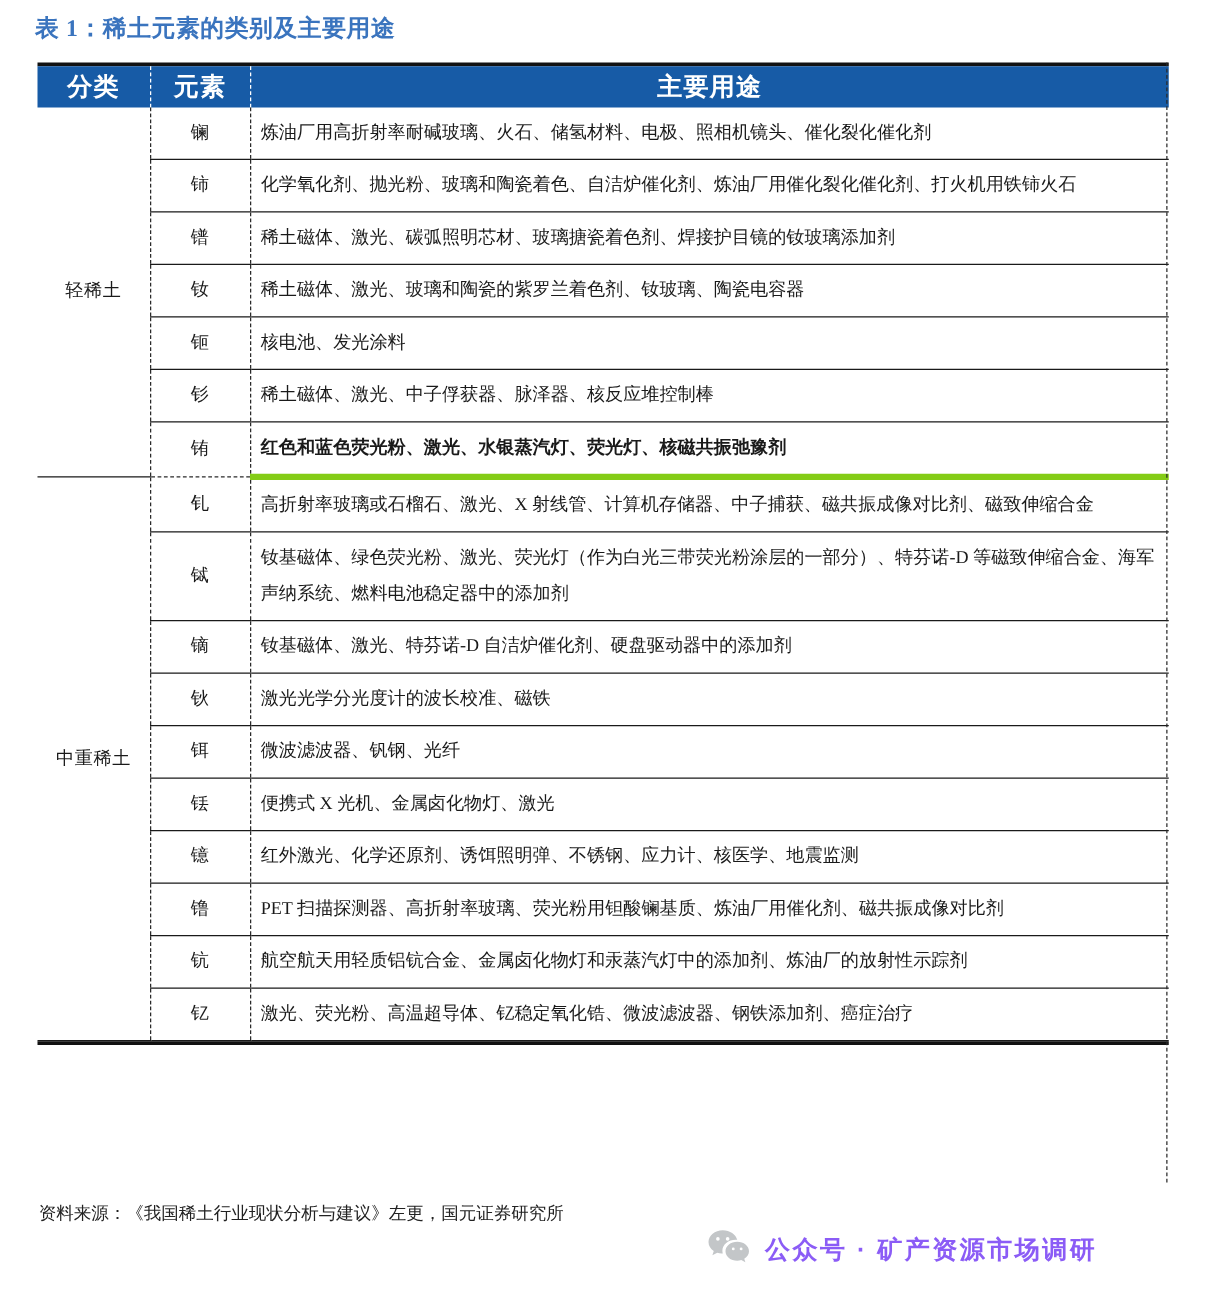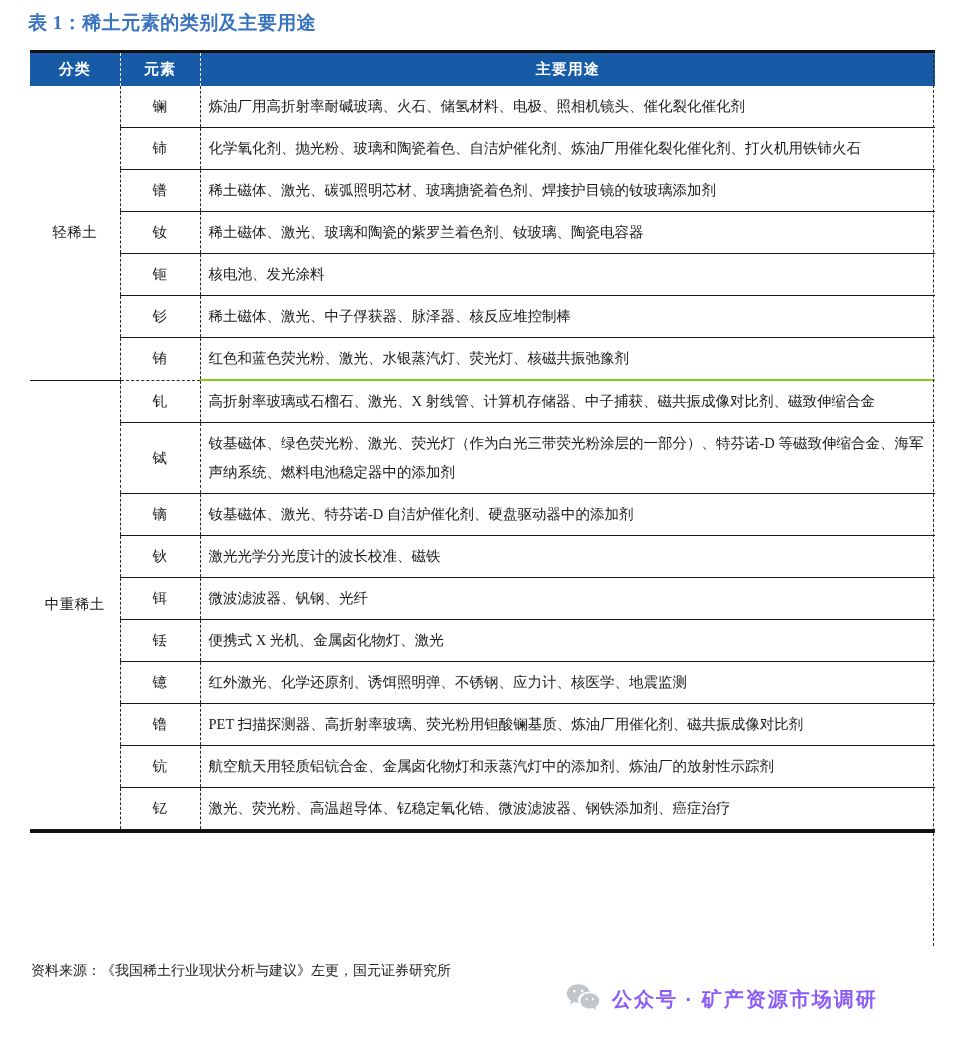--- a/index.html
+++ b/index.html
@@ -56,21 +56,21 @@
 
   table.rare-table col.c-cat { width: 90px; }
   table.rare-table col.c-ele { width: 80px; }
   table.rare-table col.c-use { width: 735px; }
 
   
   thead th {
     background: #175BA6;
     color: #ffffff;
     font-weight: bold;
-    font-size: 15px;
+    font-size: 20px;
     height: 33px;
     padding: 0;
     text-align: center;
     vertical-align: middle;
     border: none;
     letter-spacing: 1px;
     font-family: "Liberation Serif", "DejaVu Serif", serif;
   }
   thead th.th-cat { border-right: 1px dashed #ffffff; }
   thead th.th-ele { border-right: 1px dashed #ffffff; }
@@ -104,21 +104,21 @@
     padding-right: 6px;
     text-align: left;
     word-break: break-all;
   }
 
   
   tbody tr:last-child td { border-bottom: 1px solid #1a1a1a; }
 
   
   tbody tr.group-end td { border-bottom: 1px dashed #2a2a2a; }
-  tbody tr.group-end td.use-cell { border-bottom: 2px solid #84cc16; }
+  tbody tr.group-end td.use-cell { border-bottom: 5px solid #84cc16; font-weight: bold; }
 
   
   .right-rule {
     position: absolute;
     top: 50px;
     left: 933px;
     width: 0;
     height: 896px;
     border-left: 1px dashed #2a2a2a;
   }

